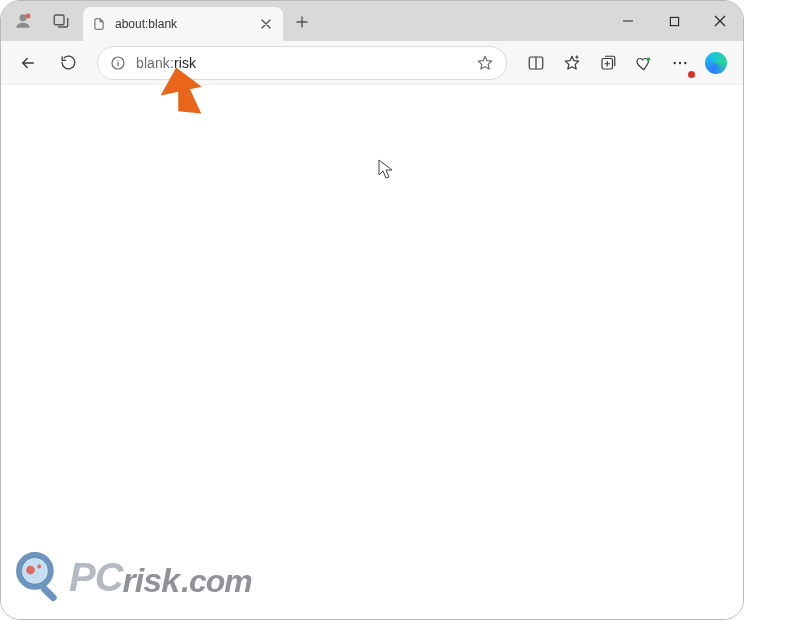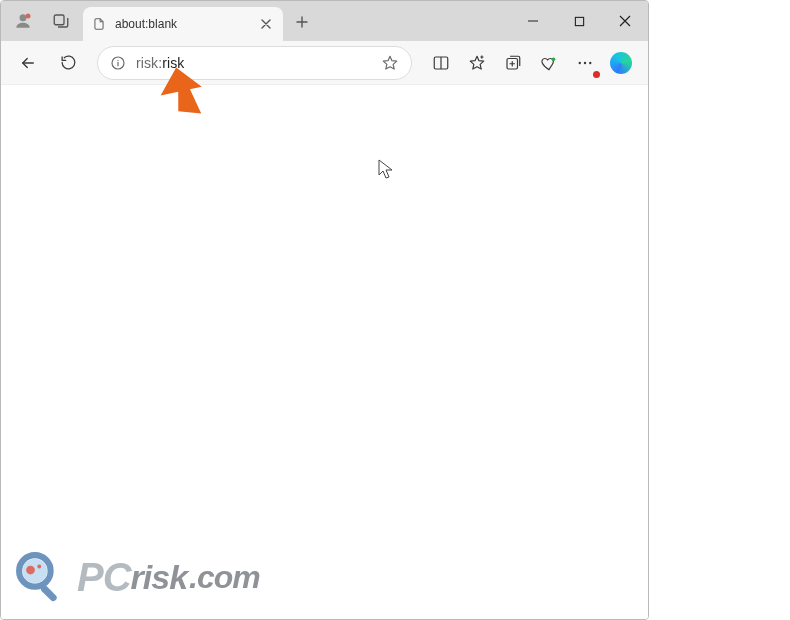--- a/index.html
+++ b/index.html
@@ -1,21 +1,21 @@
 <!DOCTYPE html>
 <html><head>
 <meta charset="utf-8">
 <style>
   * { margin: 0; padding: 0; box-sizing: border-box; }
   html, body { width: 790px; height: 620px; overflow: hidden; font-family: "Segoe UI", Arial, sans-serif; }
   .window {
-    width: 649px; height: 620px;
+    width: 744px; height: 620px;
     background: #fff;
     border: 1px solid #b9b9b9;
-    border-radius: 4px;
+    border-radius: 20px;
     overflow: hidden;
     position: relative;
   }
   
   .titlebar {
     height: 40px;
     background: #d9d9d9;
     display: flex;
     align-items: stretch;
     position: relative;
@@ -158,22 +158,21 @@
     width:56px; height:56px;
   }
   .watermark .wm-text {
     font-family: Arial, sans-serif;
     font-weight: 700;
     font-style: italic;
     font-size: 40px;
     line-height: 1;
     letter-spacing: -1px;
     display:flex;
-    align-items: center;
-    margin-left: 8px;
+    align-items: flex-end;
   }
   .wm-pc { color:#9aa3ac; }
   .wm-risk { color:#6a6f76; font-size:34px; font-weight:600;font-style:italic; }
   .wm-com { color:#6a6f76; font-size:32px; font-weight:600; margin-left:2px; }
 </style>
 </head>
 <body>
 
 <div class="window">
 
@@ -249,21 +248,21 @@
     </div>
 
     <div class="addressbar">
       <span class="site-info">
         <svg width="16" height="16" viewBox="0 0 24 24" fill="none" stroke="#6b6b6b" stroke-width="1.8">
           <circle cx="12" cy="12" r="9"></circle>
           <path d="M12 8.2h.01M12 11v5" stroke-linecap="round"></path>
         </svg>
       </span>
       <span class="url-text">
-        <span class="url-host">risk:</span><span class="url-path">risk</span>
+        <span class="url-host">blank:</span><span class="url-path">risk</span>
       </span>
       <span class="fav-btn">
         <svg width="18" height="18" viewBox="0 0 24 24" fill="none" stroke="#6b6b6b" stroke-width="1.6" stroke-linejoin="round">
           <path d="M12 3l2.6 5.9 6.4.6-4.8 4.3 1.4 6.3L12 17l-5.6 3.1 1.4-6.3L3 9.5l6.4-.6z"></path>
         </svg>
       </span>
     </div>
 
     <div class="toolbar-right">
       <div class="tool-btn">

